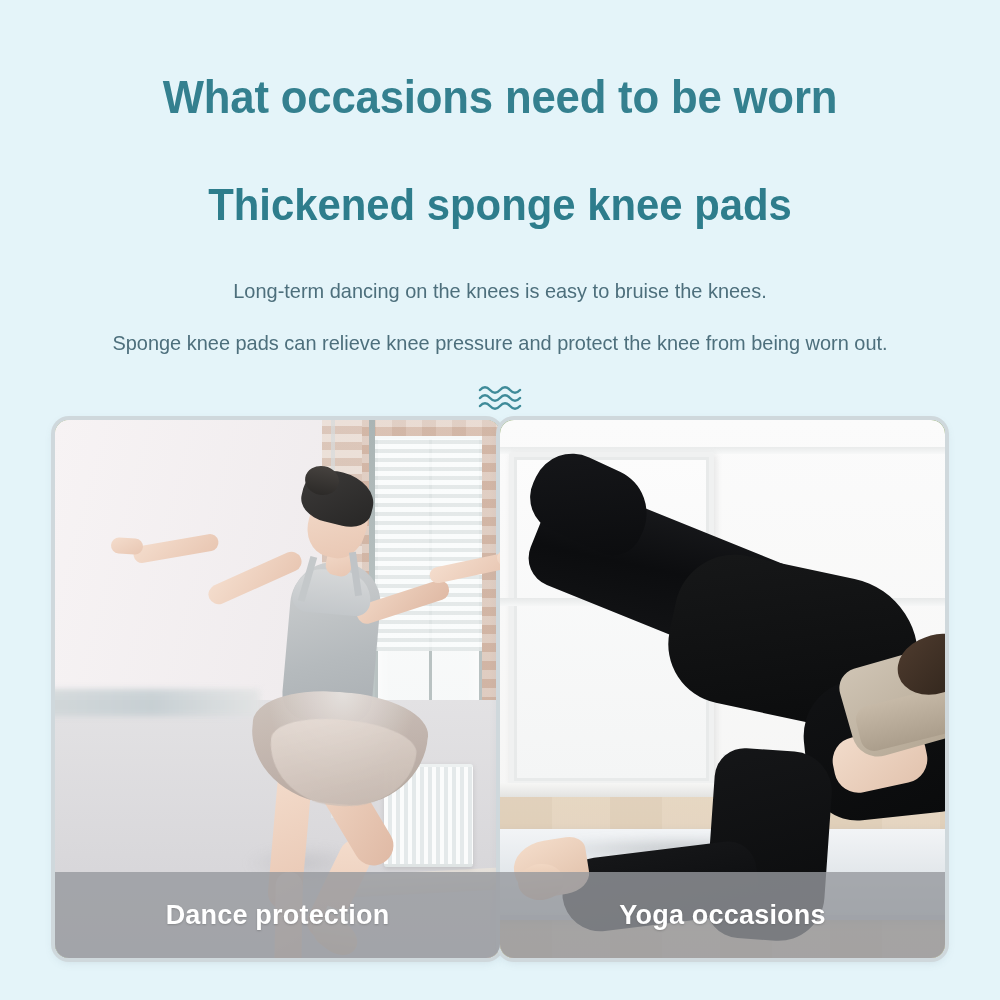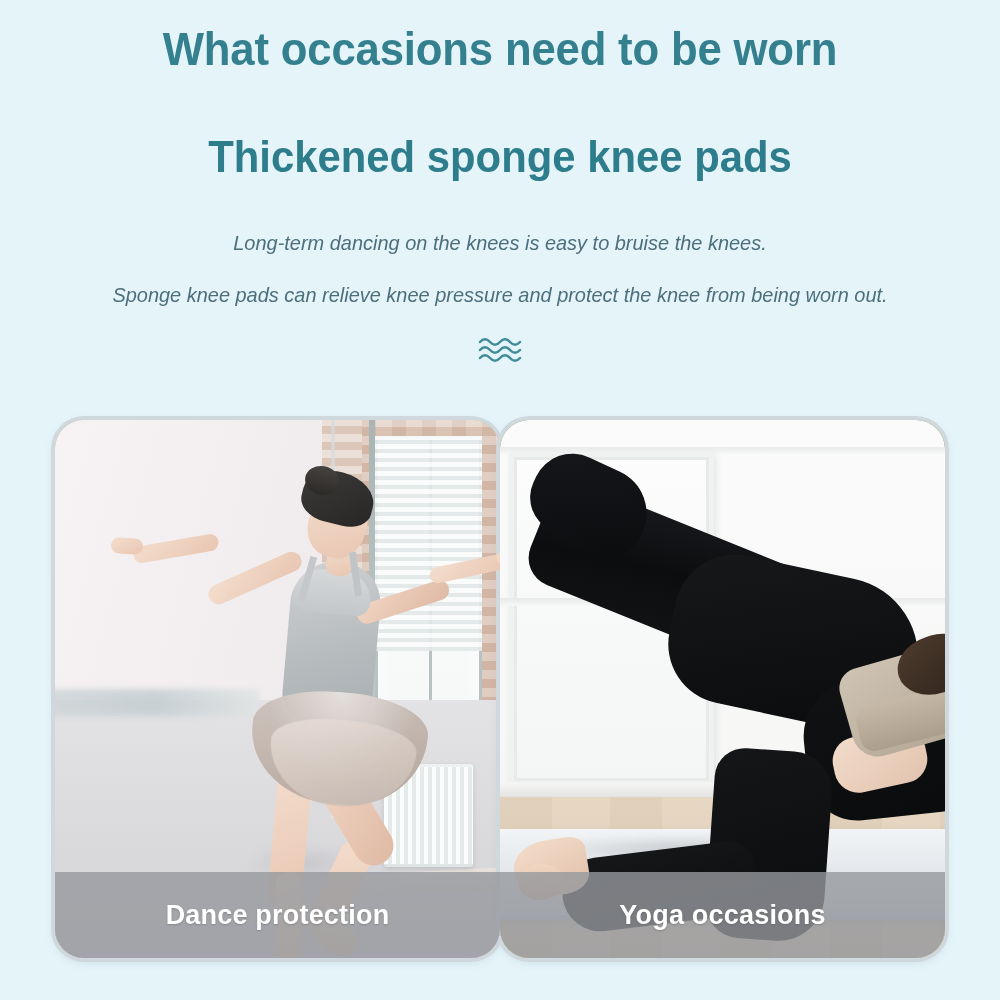--- a/index.html
+++ b/index.html
@@ -5,40 +5,40 @@
   * { margin:0; padding:0; box-sizing:border-box; }
   html,body { width:1000px; height:1000px; }
   body {
     font-family: "Liberation Sans", sans-serif;
     background:#e4f4f9;
     overflow:hidden;
     position:relative;
   }
 
   
-  .headings { text-align:center; padding-top:24px; }
+  .headings { text-align:center; padding-top:72px; }
   .h1 {
     font-size:47px;
     font-weight:bold;
     color:#34808f;
     letter-spacing:-0.2px;
     line-height:1.05;
     transform: scaleX(0.93);
   }
   .h2 {
     font-size:45px;
     font-weight:bold;
     color:#2e7d8c;
     margin-top:60px;
     line-height:1.05;
     transform: scaleX(0.93);
   }
 
   
-  .subs { text-align:center; margin-top:48px;font-style:italic; }
+  .subs { text-align:center; margin-top:48px; }
   .sub {
     font-size:21px;
     color:#4d6f7c;
     font-weight:400;
     line-height:1.35;
     transform: scaleX(0.95);
   }
   .sub + .sub { margin-top:24px; }
 
   
@@ -52,21 +52,21 @@
     left:55px;
     width:890px;
     height:538px;
     display:flex;
     justify-content:space-between;
   }
   .card {
     position:relative;
     width:446px;
     height:538px;
-    border-radius:29px;
+    border-radius:14px;
     overflow:hidden;
     box-shadow:0 0 0 4px #cfd8dc, 0 3px 10px rgba(120,140,150,.25);
     background:#4d7c0f;
   }
   .card .photo { position:absolute; inset:0; overflow:hidden; }
 
   
   .caption {
     position:absolute;
     left:0; right:0; bottom:0;

